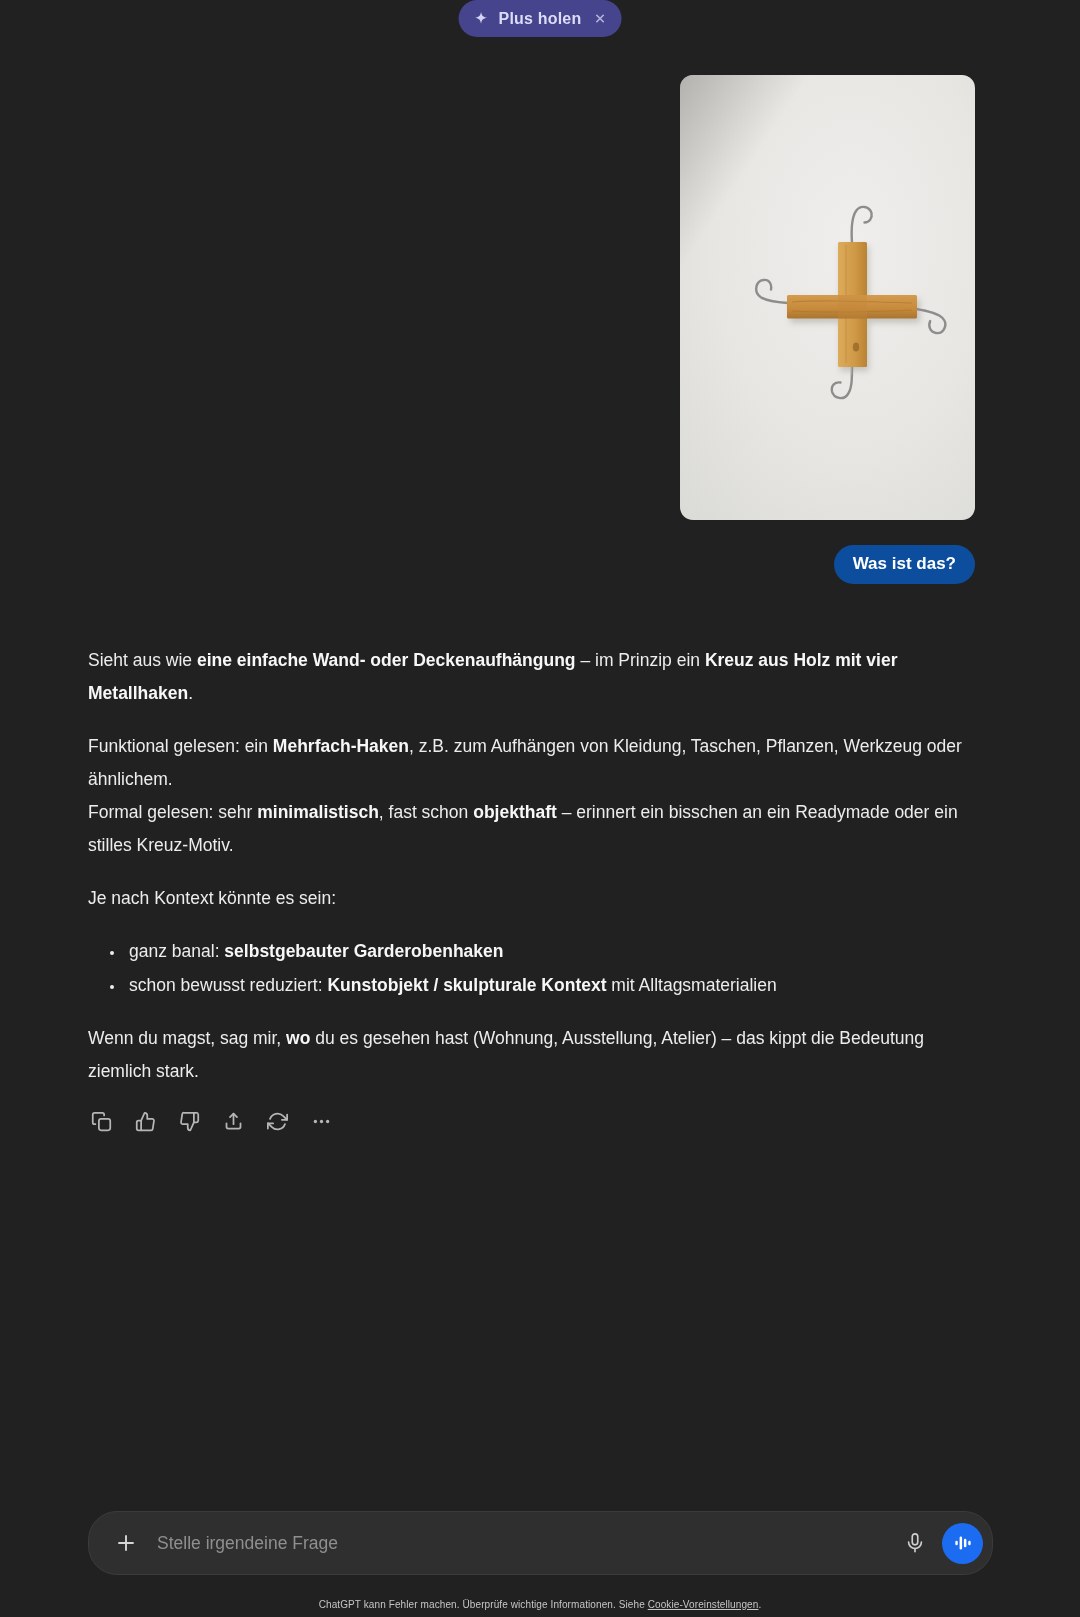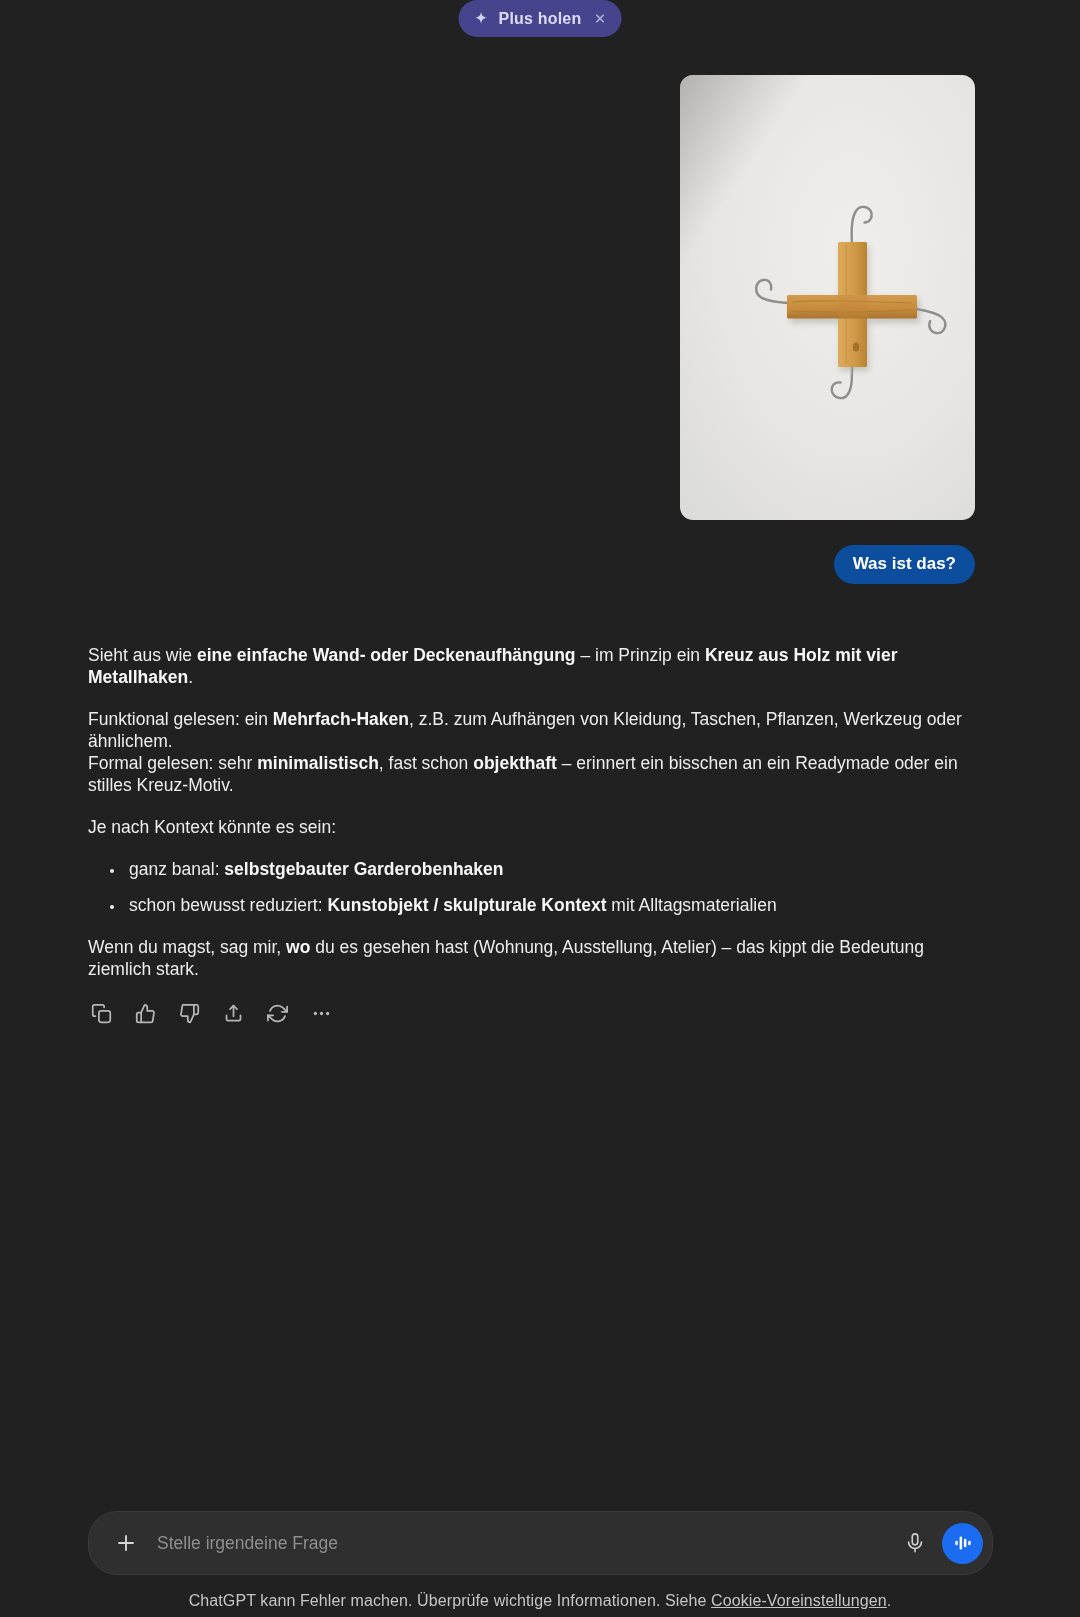--- a/index.html
+++ b/index.html
@@ -17,25 +17,25 @@
   .promo-pill .sparkle{display:flex;align-items:center;}
   .promo-pill .pill-close{display:flex;align-items:center;margin-left:3px;opacity:.85;}
   
   .user-turn{position:absolute;top:75px;right:105px;display:flex;flex-direction:column;align-items:flex-end;gap:25px;}
   .attachment{width:295px;height:445px;border-radius:13px;overflow:hidden;display:block;}
   .user-bubble{
     background:#0c4e9d;color:#ffffff;font-size:17px;font-weight:700;
     padding:9px 19px 10px;border-radius:21px;
   }
   
-  .assistant-block{position:absolute;top:644px;left:88px;width:878px;font-size:17.5px;line-height:22px;color:#ededed;}
+  .assistant-block{position:absolute;top:644px;left:88px;width:878px;font-size:17.5px;line-height:33px;color:#ededed;}
   .assistant-block p{margin:0 0 20px 0;}
   .assistant-block strong{font-weight:700;color:#f7f7f7;}
   .assistant-block ul{margin:0 0 20px 0;padding:0 0 0 37px;list-style:disc outside;}
-  .assistant-block li{margin:14px 0;padding-left:4px;}
+  .assistant-block li{margin:1px 0;padding-left:4px;}
   .assistant-block li::marker{font-size:13px;color:#ededed;}
   
   .actions{display:flex;align-items:center;gap:17px;margin-top:8px;color:#b6b6b6;}
   .action-btn{
     background:none;border:none;padding:3px;margin:0;color:#b6b6b6;cursor:pointer;
     display:flex;align-items:center;justify-content:center;
   }
   
   .composer{
     position:absolute;left:88px;top:1511px;width:905px;height:64px;
@@ -49,21 +49,21 @@
   }
   .composer-input::placeholder{color:#8f8f8f;opacity:1;}
   .mic-btn{background:none;border:none;padding:5px;margin-right:11px;color:#cfcfcf;display:flex;cursor:pointer;}
   .voice-btn{
     width:41px;height:41px;border-radius:50%;border:none;background:#1c6cf2;
     display:flex;align-items:center;justify-content:center;cursor:pointer;flex:0 0 auto;
   }
   
   .footer{
     position:absolute;left:0;bottom:7px;width:100%;text-align:center;
-    font-size:16px;color:#c6c6c6;letter-spacing:.1px;
+    font-size:10px;color:#c6c6c6;letter-spacing:.1px;
   }
   .footer a{color:#c6c6c6;text-decoration:underline;cursor:pointer;}
   svg{display:block;}
 </style>
 </head>
 <body>
 
 <div class="page">
 
   <div class="promo-pill">

